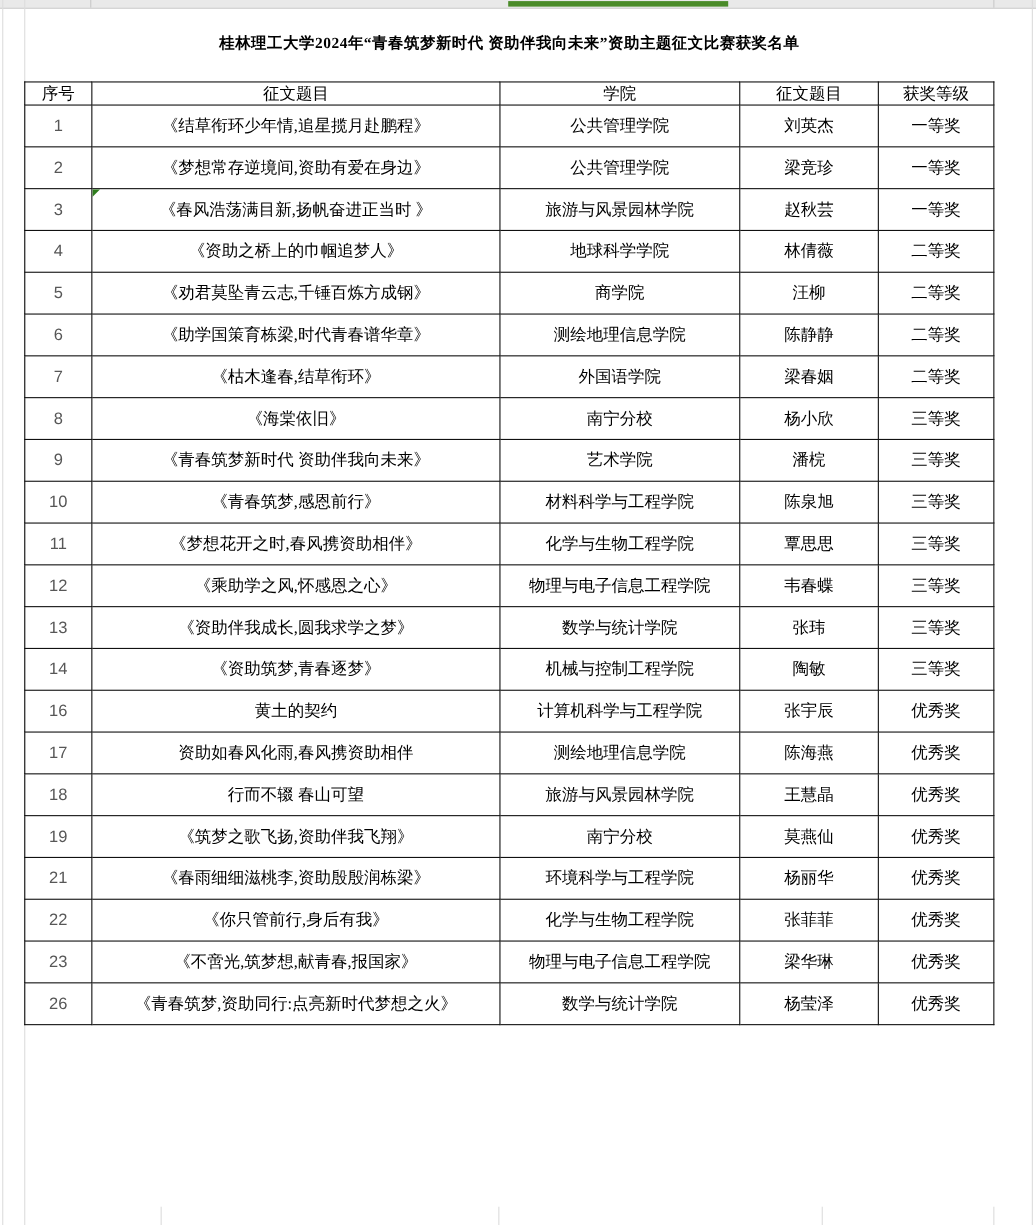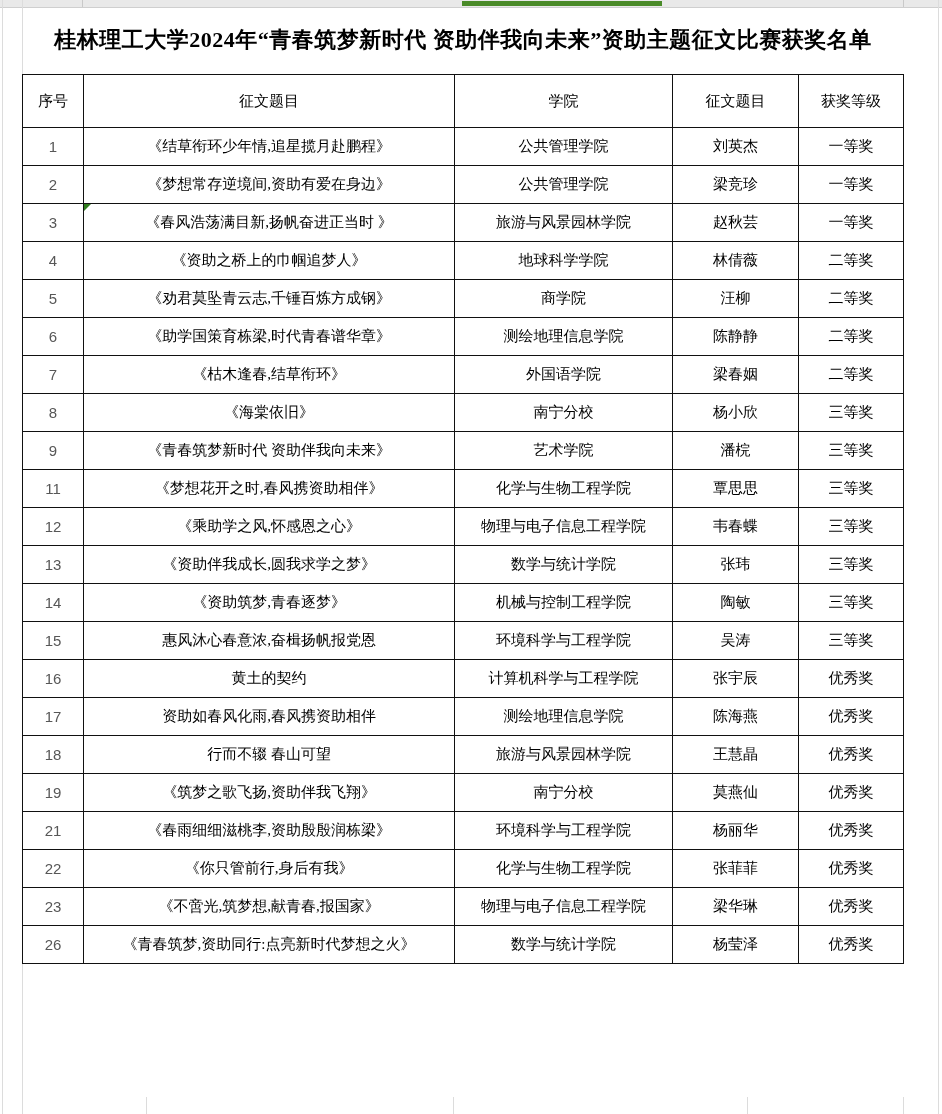--- a/index.html
+++ b/index.html
@@ -16,32 +16,32 @@
   .strip-seg{position:absolute;top:0;width:1px;height:7px;background:#c9c9c9;}
   .green-bar{position:absolute;left:462px;top:1px;width:200px;height:5px;background:#4a8b29;}
   
   .vline{position:absolute;width:1px;background:#dcdcdc;}
   .vline.full{top:0;height:1114px;}
   .vline.bottom{top:1097px;height:17px;}
   
   .sheet-title{
     position:absolute;left:23px;top:8px;width:880px;height:64px;
     display:flex;align-items:center;justify-content:center;
-    font-size:22px;font-weight:bold;letter-spacing:.5px;white-space:nowrap;
+    font-size:14px;font-weight:bold;letter-spacing:.5px;white-space:nowrap;
   }
   
   table.awards{
     position:absolute;left:22px;top:74px;width:881px;
     border-collapse:collapse;table-layout:fixed;
   }
   table.awards th,table.awards td{
     border:1px solid #111;text-align:center;vertical-align:middle;
     font-size:15px;font-weight:normal;padding:0 2px;overflow:hidden;white-space:nowrap;
   }
-  table.awards thead tr{height:53px;}
+  table.awards thead tr{height:21px;}
   table.awards tbody tr{height:38px;}
   td.num{font-family:"Liberation Sans","DejaVu Sans",sans-serif;color:#575757;font-size:15px;}
   .tri{
     position:absolute;left:0;top:0;width:0;height:0;
     border-top:7px solid #2f7d1d;border-right:7px solid transparent;
   }
 </style>
 </head>
 <body>
 
@@ -136,20 +136,27 @@
         <td>三等奖</td>
       </tr>
       <tr>
         <td class="num">9</td>
         <td>《青春筑梦新时代 资助伴我向未来》</td>
         <td>艺术学院</td>
         <td>潘梡</td>
         <td>三等奖</td>
       </tr>
       <tr>
+        <td class="num">10</td>
+        <td>《青春筑梦,感恩前行》</td>
+        <td>材料科学与工程学院</td>
+        <td>陈泉旭</td>
+        <td>三等奖</td>
+      </tr>
+      <tr>
         <td class="num">11</td>
         <td>《梦想花开之时,春风携资助相伴》</td>
         <td>化学与生物工程学院</td>
         <td>覃思思</td>
         <td>三等奖</td>
       </tr>
       <tr>
         <td class="num">12</td>
         <td>《乘助学之风,怀感恩之心》</td>
         <td>物理与电子信息工程学院</td>
@@ -164,27 +171,20 @@
         <td>三等奖</td>
       </tr>
       <tr>
         <td class="num">14</td>
         <td>《资助筑梦,青春逐梦》</td>
         <td>机械与控制工程学院</td>
         <td>陶敏</td>
         <td>三等奖</td>
       </tr>
       <tr>
-        <td class="num">15</td>
-        <td>惠风沐心春意浓,奋楫扬帆报党恩</td>
-        <td>环境科学与工程学院</td>
-        <td>吴涛</td>
-        <td>三等奖</td>
-      </tr>
-      <tr>
         <td class="num">16</td>
         <td>黄土的契约</td>
         <td>计算机科学与工程学院</td>
         <td>张宇辰</td>
         <td>优秀奖</td>
       </tr>
       <tr>
         <td class="num">17</td>
         <td>资助如春风化雨,春风携资助相伴</td>
         <td>测绘地理信息学院</td>

